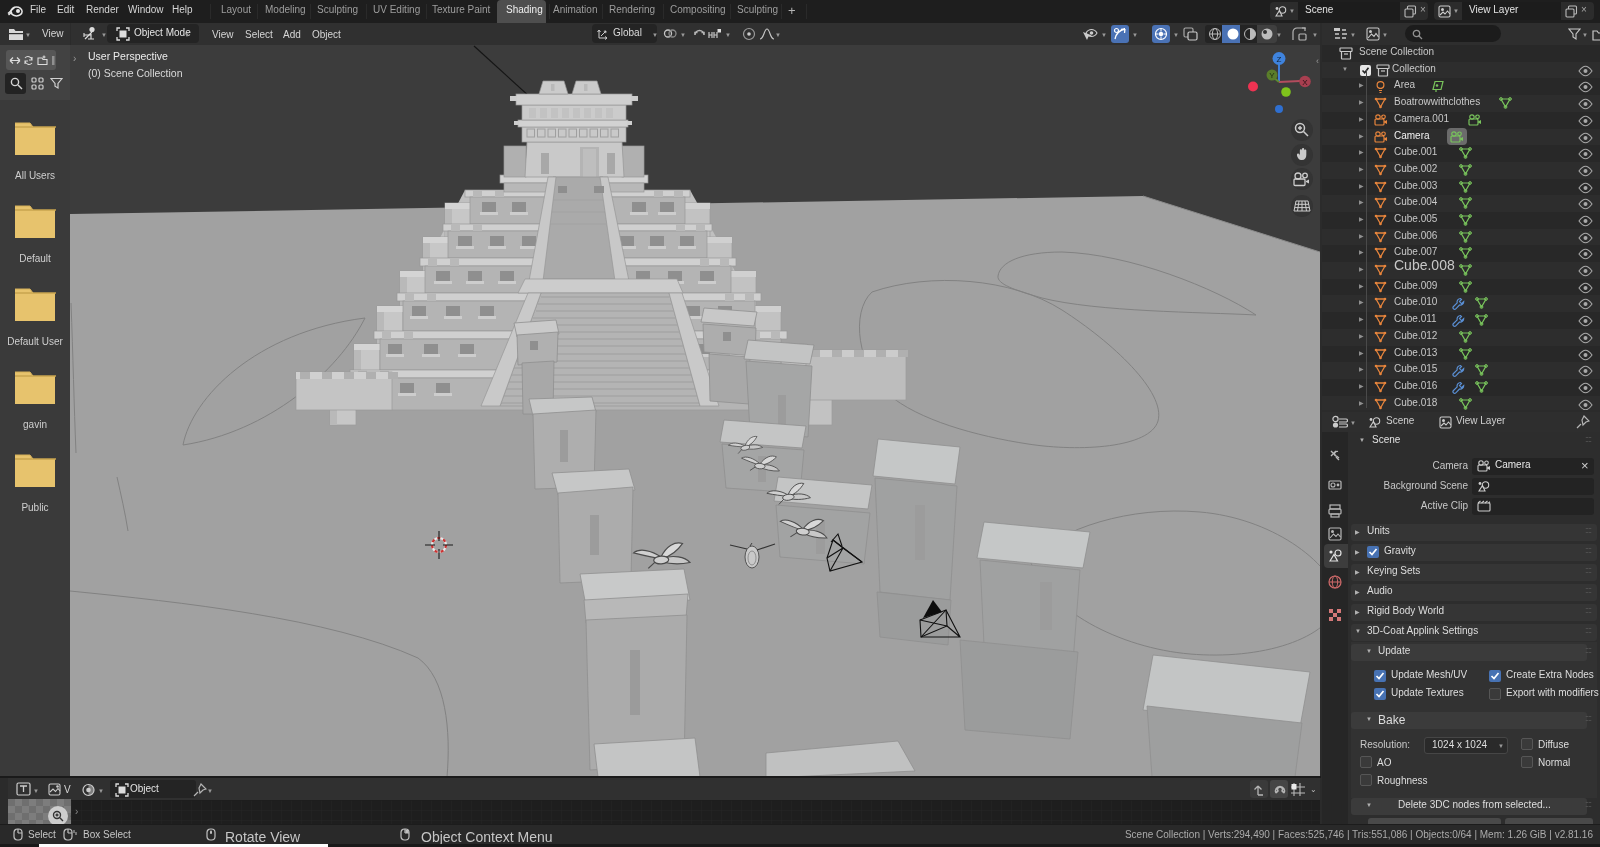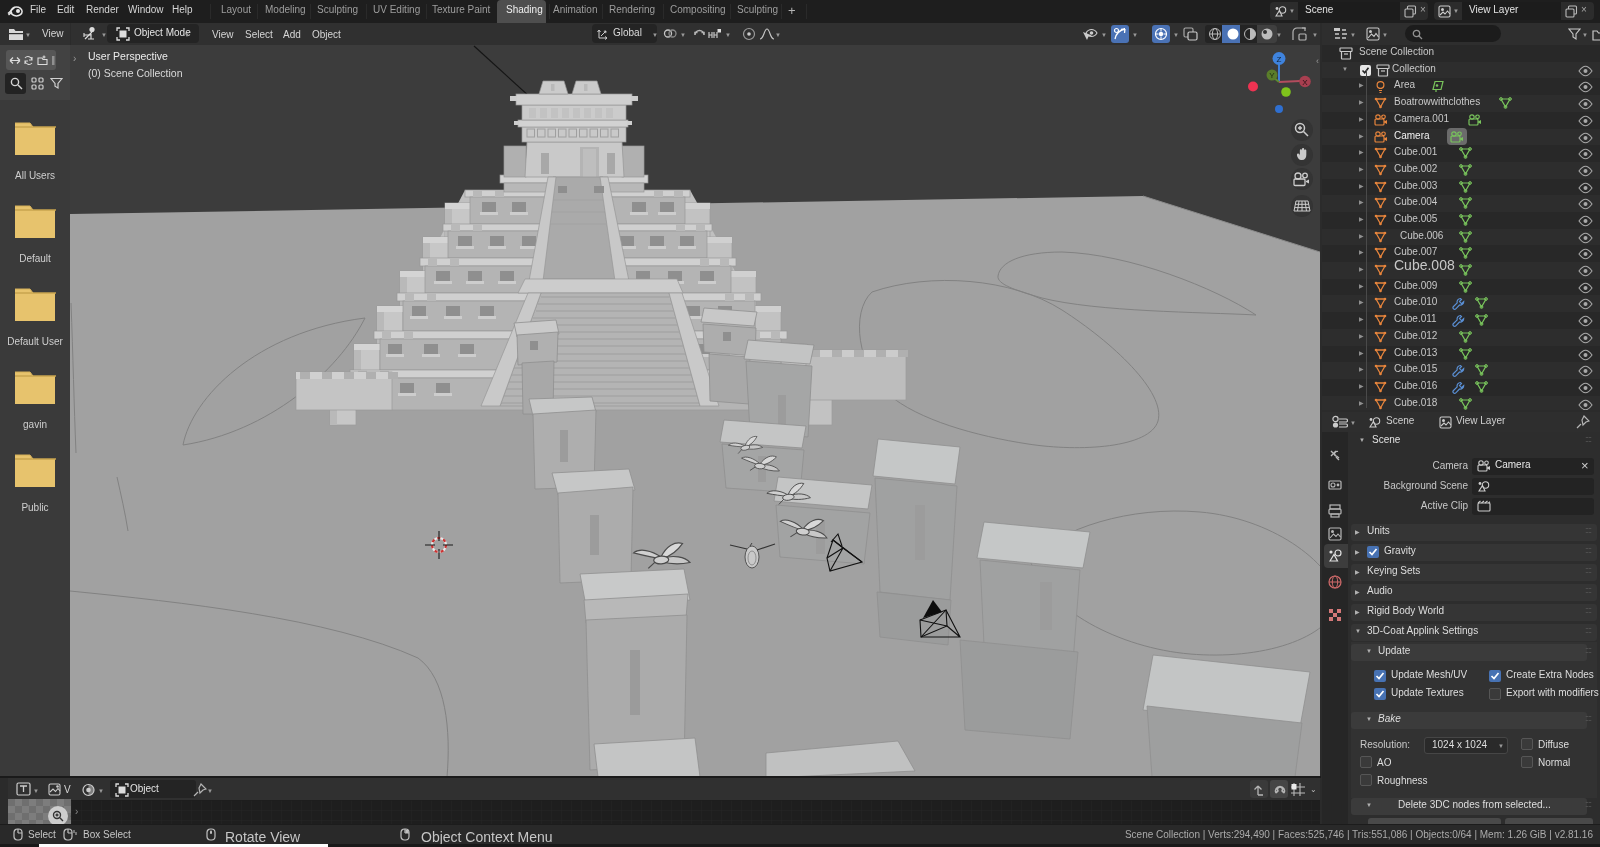--- a/index.html
+++ b/index.html
@@ -820,21 +820,21 @@
         <circle cx="7.5" cy="6" r="2" fill="#a8a8a8"></circle>
       </svg>
       <div class="abs" style="left:0;top:184px;width:278px;height:17px;background:#2d2d2d;"></div>
       <span class="abs" style="left:37px;top:187px;font-size:6px;color:#8f8f8f;">▶</span>
       <svg class="abs" style="left:52px;top:186px;" width="13" height="12" viewBox="0 0 13 12">
         <path d="M2,2 h9 L6.5,10 Z" fill="none" stroke="#e8853c" stroke-width="1.3"></path>
         <circle cx="2" cy="2" r="1.3" fill="#e8853c"></circle>
         <circle cx="11" cy="2" r="1.3" fill="#e8853c"></circle>
         <circle cx="6.5" cy="10" r="1.3" fill="#e8853c"></circle>
       </svg>
-      <span class="abs" style="left:72px;top:185px;font-size:10px;color:#c8c8c8;margin-left:6px;">Cube.006</span>
+      <span class="abs" style="left:72px;top:185px;font-size:10px;color:#c8c8c8;">Cube.006</span>
       <svg class="abs" style="left:137px;top:186px;" width="13" height="12" viewBox="0 0 13 12">
         <path d="M2,2 h9 L6.5,10 Z" fill="none" stroke="#79c45c" stroke-width="1.2"></path>
         <circle cx="2" cy="2" r="1.4" fill="none" stroke="#79c45c" stroke-width="1"></circle>
         <circle cx="11" cy="2" r="1.4" fill="none" stroke="#79c45c" stroke-width="1"></circle>
         <circle cx="6.5" cy="10" r="1.4" fill="none" stroke="#79c45c" stroke-width="1"></circle>
       </svg>
       <svg class="abs" style="left:256px;top:187px;" width="15" height="12" viewBox="0 0 15 12">
         <path d="M1,6 C3.5,2.5 6,1.2 7.5,1.2 C9,1.2 11.5,2.5 14,6 C11.5,9.5 9,10.8 7.5,10.8 C6,10.8 3.5,9.5 1,6 Z" fill="none" stroke="#a8a8a8" stroke-width="1.1"></path>
         <circle cx="7.5" cy="6" r="2" fill="#a8a8a8"></circle>
       </svg>
@@ -1178,21 +1178,21 @@
       <span class="abs" style="left:184px;top:257px;font-size:10px;color:#dedede;">Create Extra Nodes</span>
       <div class="abs" style="left:52px;top:276px;width:12px;height:12px;background:#4772b3;border-radius:2px;"></div>
       <svg class="abs" style="left:53px;top:277px;" width="10" height="10" viewBox="0 0 10 10">
         <path d="M1.5,5 L4,7.5 L8.5,2" stroke="#fff" stroke-width="1.7" fill="none"></path>
       </svg>
       <span class="abs" style="left:69px;top:275px;font-size:10px;color:#dedede;">Update Textures</span>
       <div class="abs" style="left:167px;top:276px;width:12px;height:12px;background:#3a3a3a;border:1px solid #565656;border-radius:2px;"></div>
       <span class="abs" style="left:184px;top:275px;font-size:10px;color:#dedede;">Export with modifiers</span>
       <div class="abs" style="left:29px;top:300px;width:236px;height:17px;background:#3b3b3b;border-radius:3px;"></div>
       <span class="abs" style="left:44px;top:304px;font-size:6px;color:#b0b0b0;">▼</span>
-      <span class="abs" style="left:56px;top:301px;font-size:10px;color:#dedede;font-style:italic;">Bake</span>
+      <span class="abs" style="left:56px;top:301px;font-size:12px;color:#dedede;">Bake</span>
       <span class="abs" style="left:263px;top:301px;font-size:9px;color:#5a5a5a;letter-spacing:-1px;">::::</span>
       <span class="abs" style="left:38px;top:327px;font-size:10px;color:#c8c8c8;">Resolution:</span>
       <div class="abs" style="left:102px;top:325px;width:84px;height:17px;background:#2a2a2a;border:1px solid #464646;border-radius:3px;"></div>
       <span class="abs" style="left:110px;top:327px;font-size:10px;color:#dedede;">1024 x 1024</span>
       <span class="abs" style="left:176px;top:331px;font-size:6px;color:#999;">▼</span>
       <div class="abs" style="left:199px;top:326px;width:12px;height:12px;background:#3a3a3a;border:1px solid #565656;border-radius:2px;"></div>
       <span class="abs" style="left:216px;top:327px;font-size:10px;color:#dedede;">Diffuse</span>
       <div class="abs" style="left:38px;top:344px;width:12px;height:12px;background:#3a3a3a;border:1px solid #565656;border-radius:2px;"></div>
       <span class="abs" style="left:55px;top:345px;font-size:10px;color:#dedede;">AO</span>
       <div class="abs" style="left:199px;top:344px;width:12px;height:12px;background:#3a3a3a;border:1px solid #565656;border-radius:2px;"></div>

